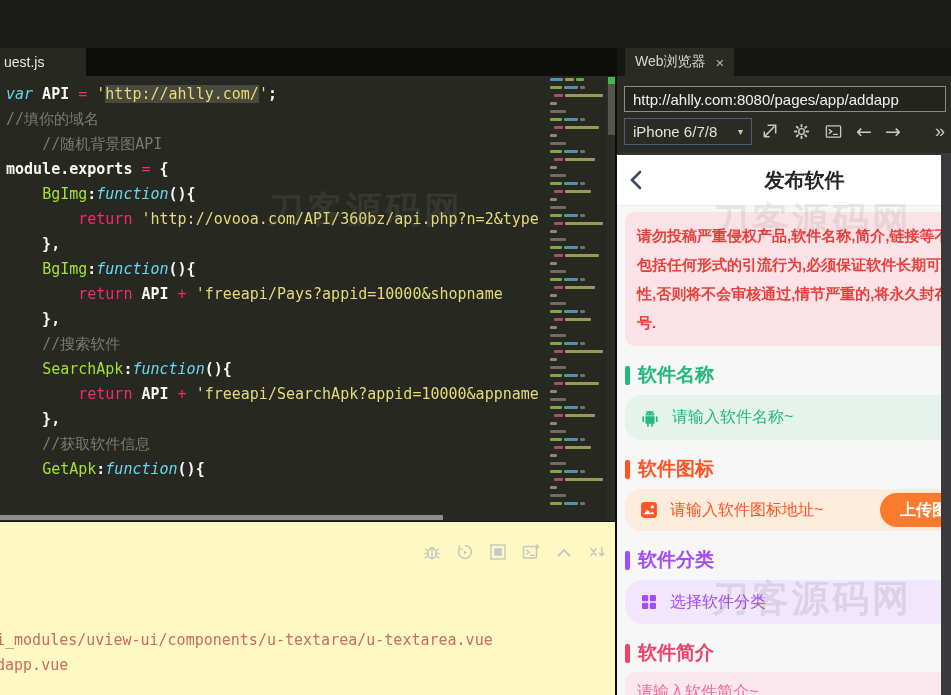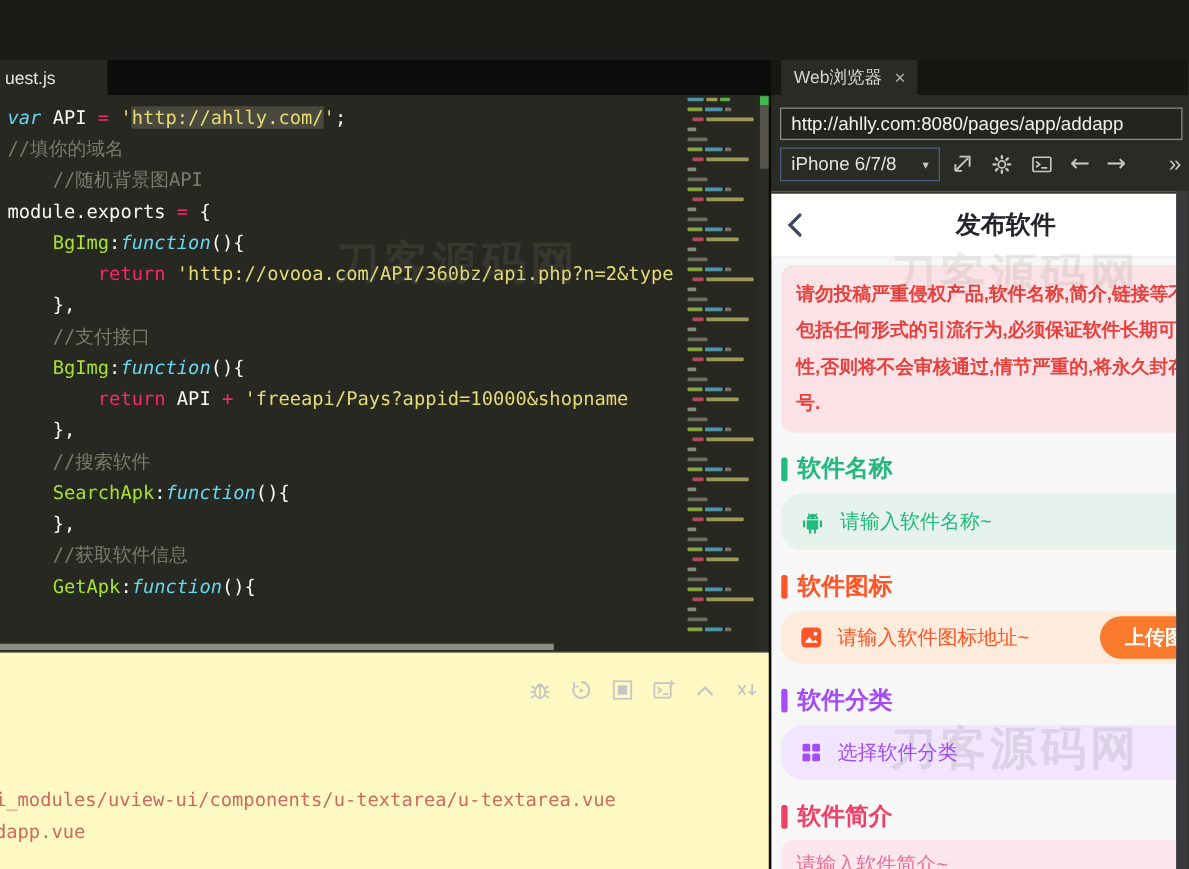--- a/index.html
+++ b/index.html
@@ -15,21 +15,21 @@
   .editor{position:absolute;left:0;top:28px;width:617px;height:445px;background:#272822;overflow:hidden;}
   .code{position:absolute;left:6px;top:6px;right:74px;bottom:12px;overflow:hidden;
         font-family:"DejaVu Sans Mono",monospace;font-size:15px;line-height:25px;color:#f8f8f2;}
   .code-line{white-space:pre;height:25px;}
   .tk-kwi{color:#66d9ef;font-style:italic;}
   .tk-kw{color:#f92672;}
   .tk-fn{color:#a6e22e;}
   .tk-str{color:#e6db74;}
   .tk-sel{color:#e6db74;background:#4a493e;}
   .tk-cm{color:#7b7b6c;}
-  .tk-pl{color:#f8f8f2;}
+  .tk-pl{color:#f8f8f2;font-weight:bold;}
   .hscroll{position:absolute;left:0;bottom:1px;height:5px;width:443px;background:#8e8e86;}
   .minimap{position:absolute;top:2px;right:11px;width:60px;bottom:0;overflow:hidden;}
   .mm-row{display:flex;gap:2px;height:3px;margin-bottom:5px;}
   .mm-row span{display:inline-block;height:3px;border-radius:1px;}
   .mm-scrollbar{position:absolute;top:0;right:0;width:10px;bottom:0;background:#2c2c26;}
   .mm-thumb{position:absolute;top:1px;left:1px;width:8px;height:58px;background:#55554d;}
   .mm-marker{position:absolute;top:1px;left:1px;width:8px;height:7px;background:#3fb950;}
 
   
   .console{position:absolute;left:0;top:473px;width:617px;height:197px;background:#fef9c3;border-top:1px solid #14140f;}
@@ -108,26 +108,26 @@
 
   <div class="editor">
     <div class="code">
         <div class="code-line"><span class="tk-kwi">var</span><span class="tk-pl"> API </span><span class="tk-kw">=</span><span class="tk-pl"> </span><span class="tk-str">'</span><span class="tk-sel">http://ahlly.com/</span><span class="tk-str">'</span><span class="tk-pl">;</span></div>
         <div class="code-line"><span class="tk-cm">//填你的域名</span></div>
         <div class="code-line"><span class="tk-pl">    </span><span class="tk-cm">//随机背景图API</span></div>
         <div class="code-line"><span class="tk-pl">module.exports </span><span class="tk-kw">=</span><span class="tk-pl"> {</span></div>
         <div class="code-line"><span class="tk-pl">    </span><span class="tk-fn">BgImg</span><span class="tk-pl">:</span><span class="tk-kwi">function</span><span class="tk-pl">(){</span></div>
         <div class="code-line"><span class="tk-pl">        </span><span class="tk-kw">return</span><span class="tk-pl"> </span><span class="tk-str">'http://ovooa.com/API/360bz/api.php?n=2&amp;type</span></div>
         <div class="code-line"><span class="tk-pl">    },</span></div>
-        <div class="code-line"><span class="tk-pl">    </span><span class="tk-cm">//支付接口</span></div>
         <div class="code-line"><span class="tk-pl">    </span><span class="tk-fn">BgImg</span><span class="tk-pl">:</span><span class="tk-kwi">function</span><span class="tk-pl">(){</span></div>
         <div class="code-line"><span class="tk-pl">        </span><span class="tk-kw">return</span><span class="tk-pl"> API </span><span class="tk-kw">+</span><span class="tk-pl"> </span><span class="tk-str">'freeapi/Pays?appid=10000&amp;shopname</span></div>
         <div class="code-line"><span class="tk-pl">    },</span></div>
         <div class="code-line"><span class="tk-pl">    </span><span class="tk-cm">//搜索软件</span></div>
         <div class="code-line"><span class="tk-pl">    </span><span class="tk-fn">SearchApk</span><span class="tk-pl">:</span><span class="tk-kwi">function</span><span class="tk-pl">(){</span></div>
+        <div class="code-line"><span class="tk-pl">        </span><span class="tk-kw">return</span><span class="tk-pl"> API </span><span class="tk-kw">+</span><span class="tk-pl"> </span><span class="tk-str">'freeapi/SearchApk?appid=10000&amp;appname</span></div>
         <div class="code-line"><span class="tk-pl">    },</span></div>
         <div class="code-line"><span class="tk-pl">    </span><span class="tk-cm">//获取软件信息</span></div>
         <div class="code-line"><span class="tk-pl">    </span><span class="tk-fn">GetApk</span><span class="tk-pl">:</span><span class="tk-kwi">function</span><span class="tk-pl">(){</span></div>
       </div>
     <div class="minimap">
         <div class="mm-row" style="padding-left: 4px;">
           <span style="background: rgb(79, 147, 168); width: 13px;"></span>
           <span style="background: rgb(154, 154, 85); width: 9px;"></span>
           <span style="background: rgb(95, 174, 71); width: 8px;"></span>
         </div>

